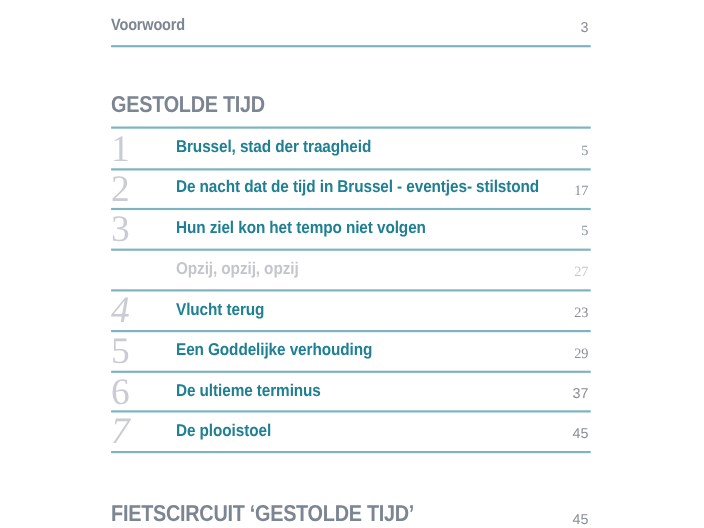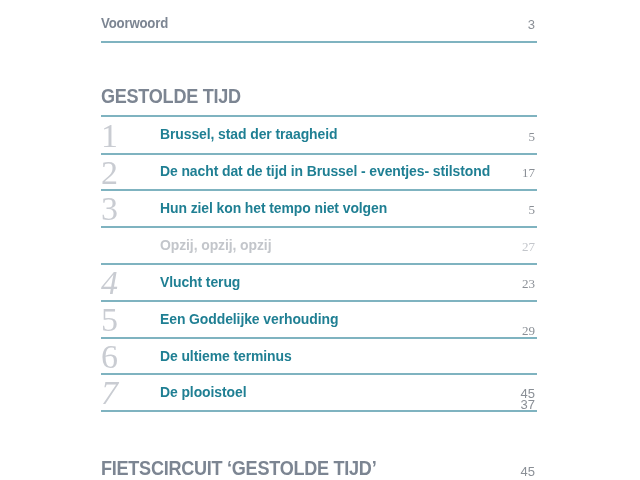--- a/index.html
+++ b/index.html
@@ -63,28 +63,28 @@
   <div class="row" style="top:265px;height:36px;">
     <span class="chnum italic" style="top:1px;">4</span>
     <span class="chtitle" style="top:8px;">Vlucht terug</span>
     <span class="pnum" style="top:11px;">23</span>
   </div>
   <div class="rule" style="top:300px;"></div>
 
   <div class="row" style="top:302px;height:36px;">
     <span class="chnum" style="top:1px;">5</span>
     <span class="chtitle" style="top:8px;">Een Goddelijke verhouding</span>
-    <span class="pnum" style="top:21px;">29</span>
+    <span class="pnum" style="top:11px;">29</span>
   </div>
   <div class="rule" style="top:337px;"></div>
 
   <div class="row" style="top:339px;height:36px;">
     <span class="chnum" style="top:1px;">6</span>
     <span class="chtitle" style="top:8px;">De ultieme terminus</span>
-    <span class="pnum sans" style="top:11px;margin-top:47px;">37</span>
+    <span class="pnum sans" style="top:11px;">37</span>
   </div>
   <div class="rule" style="top:373px;"></div>
 
   <div class="row" style="top:375px;height:36px;">
     <span class="chnum italic" style="top:1px;">7</span>
     <span class="chtitle" style="top:8px;">De plooistoel</span>
     <span class="pnum sans" style="top:11px;">45</span>
   </div>
   <div class="rule" style="top:410px;"></div>
 

